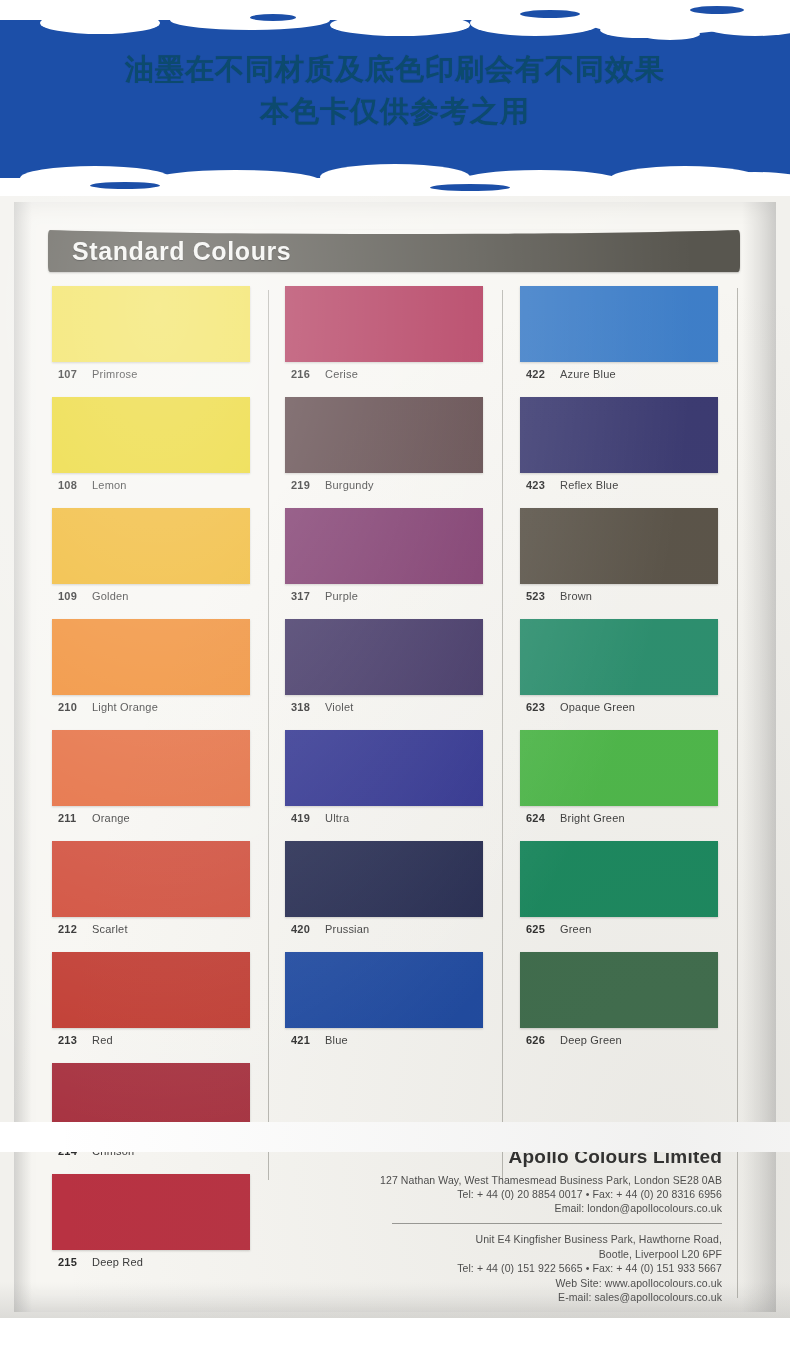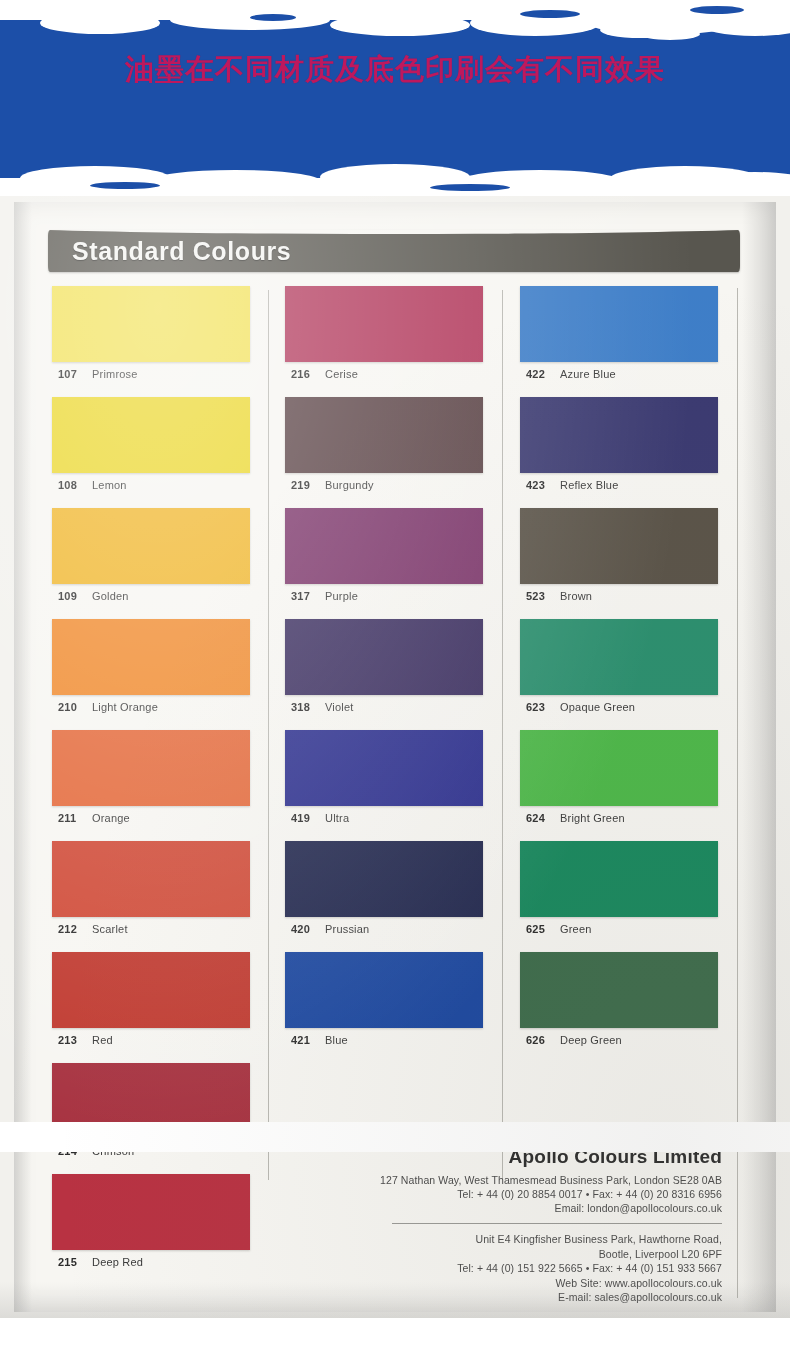--- a/index.html
+++ b/index.html
@@ -40,21 +40,21 @@
     position: absolute;
     background: #1c4fa8;
     border-radius: 50%;
   }
   .banner-text {
     position: absolute;
     left: 0;
     top: 48px;
     width: 790px;
     text-align: center;
-    color: #be185d;
+    color: #0c4a6e;
     font-weight: bold;
     font-size: 29px;
     line-height: 42px;
     letter-spacing: 1px;
     z-index: 5;
     text-shadow: 0 0 1px rgba(0,0,0,0.15);
   }
   .banner-line { display: block; }
 
   
@@ -253,20 +253,21 @@
   <div class="edge" style="left:700px; top:172px; width:110px; height:20px;"></div>
 
   <div class="edge-b" style="left:250px; top:14px;  width:46px; height:7px;"></div>
   <div class="edge-b" style="left:520px; top:10px;  width:60px; height:8px;"></div>
   <div class="edge-b" style="left:690px; top:6px;   width:54px; height:8px;"></div>
   <div class="edge-b" style="left:90px;  top:182px; width:70px; height:7px;"></div>
   <div class="edge-b" style="left:430px; top:184px; width:80px; height:7px;"></div>
 
   <div class="banner-text">
     <span class="banner-line">油墨在不同材质及底色印刷会有不同效果</span>
+    <span class="banner-line">本色卡仅供参考之用</span>
   </div>
 </div>
 
 <div class="page">
   <div class="page-sheet"></div>
 
   <div class="title-bar">
     <span class="title-text">Standard Colours</span>
   </div>
 

